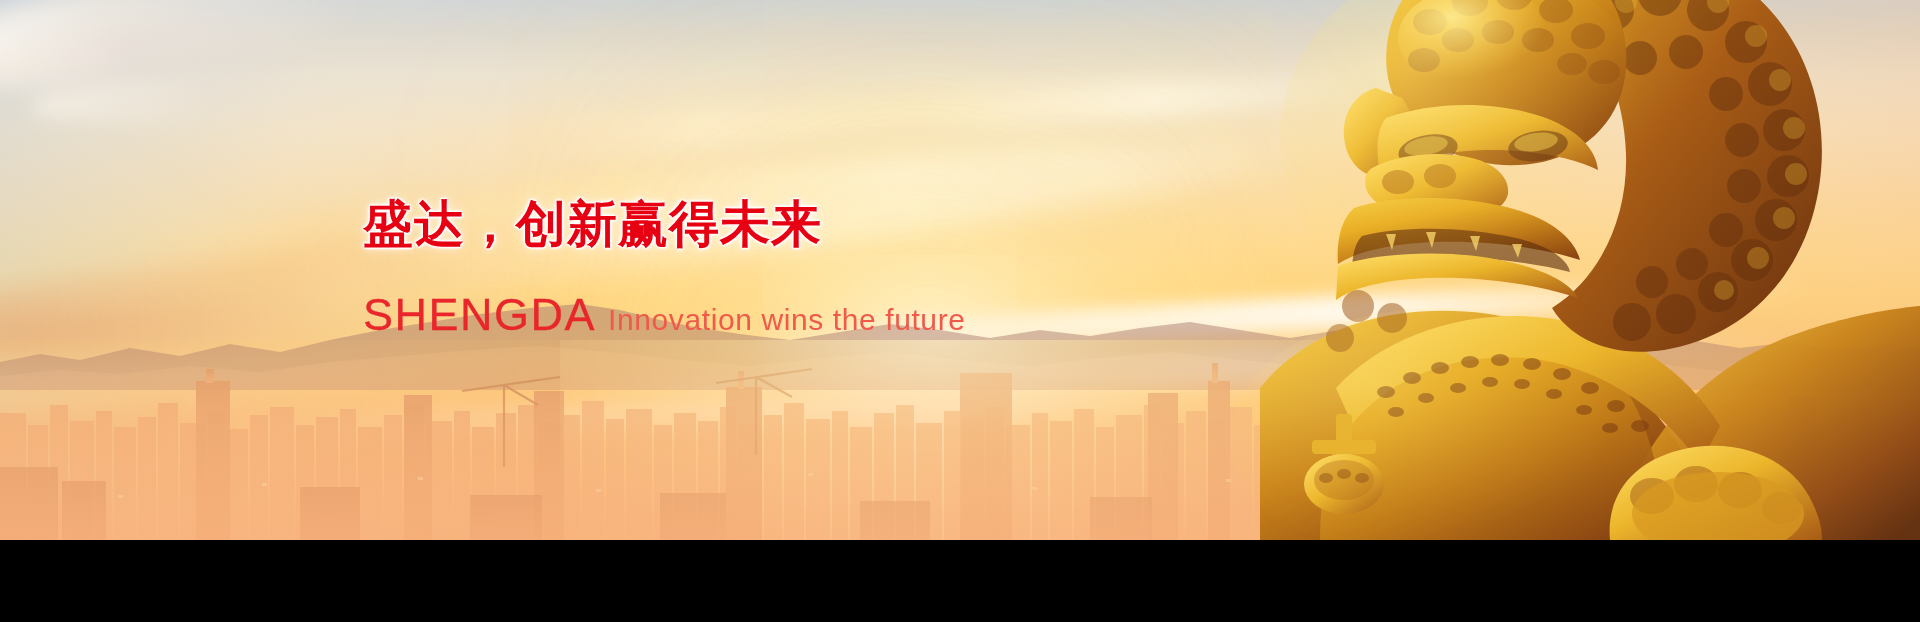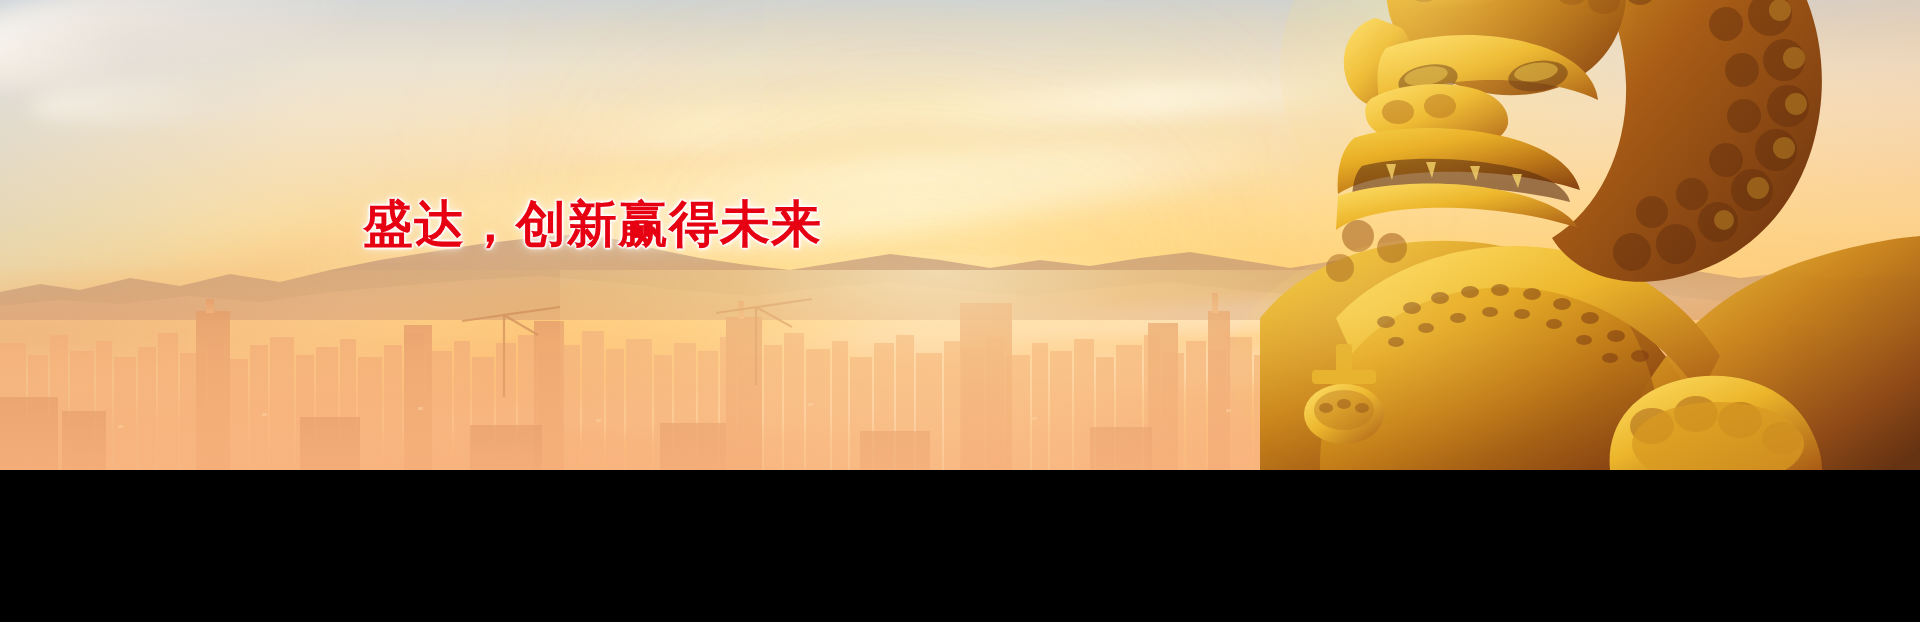--- a/index.html
+++ b/index.html
@@ -7,21 +7,21 @@
     padding: 0;
     background: #000;
   }
   body {
     font-family: "Liberation Sans", sans-serif;
   }
 
   .banner {
     position: relative;
     width: 1920px;
-    height: 470px;
+    height: 540px;
     overflow: hidden;
     background: #fef9c3;
   }
 
   
   .sky-base {
     position: absolute;
     inset: 0;
     background:
       linear-gradient(to bottom,
@@ -703,15 +703,18 @@
         <circle cx="200" cy="420" r="14"></circle>
       </g>
 
       <ellipse cx="330" cy="220" rx="190" ry="180" fill="url(#hilite)" opacity="0.35"></ellipse>
       <ellipse cx="300" cy="520" rx="210" ry="130" fill="url(#hilite)" opacity="0.22"></ellipse>
     </svg>
   </div>
 
   <div class="copy">
     <h1 class="headline">盛达，创新赢得未来</h1>
+    <div class="subline">
+      <span class="brand-latin">SHENGDA</span><span class="tagline">Innovation wins the future</span>
+    </div>
   </div>
 
 </div>
 
 </body></html>

